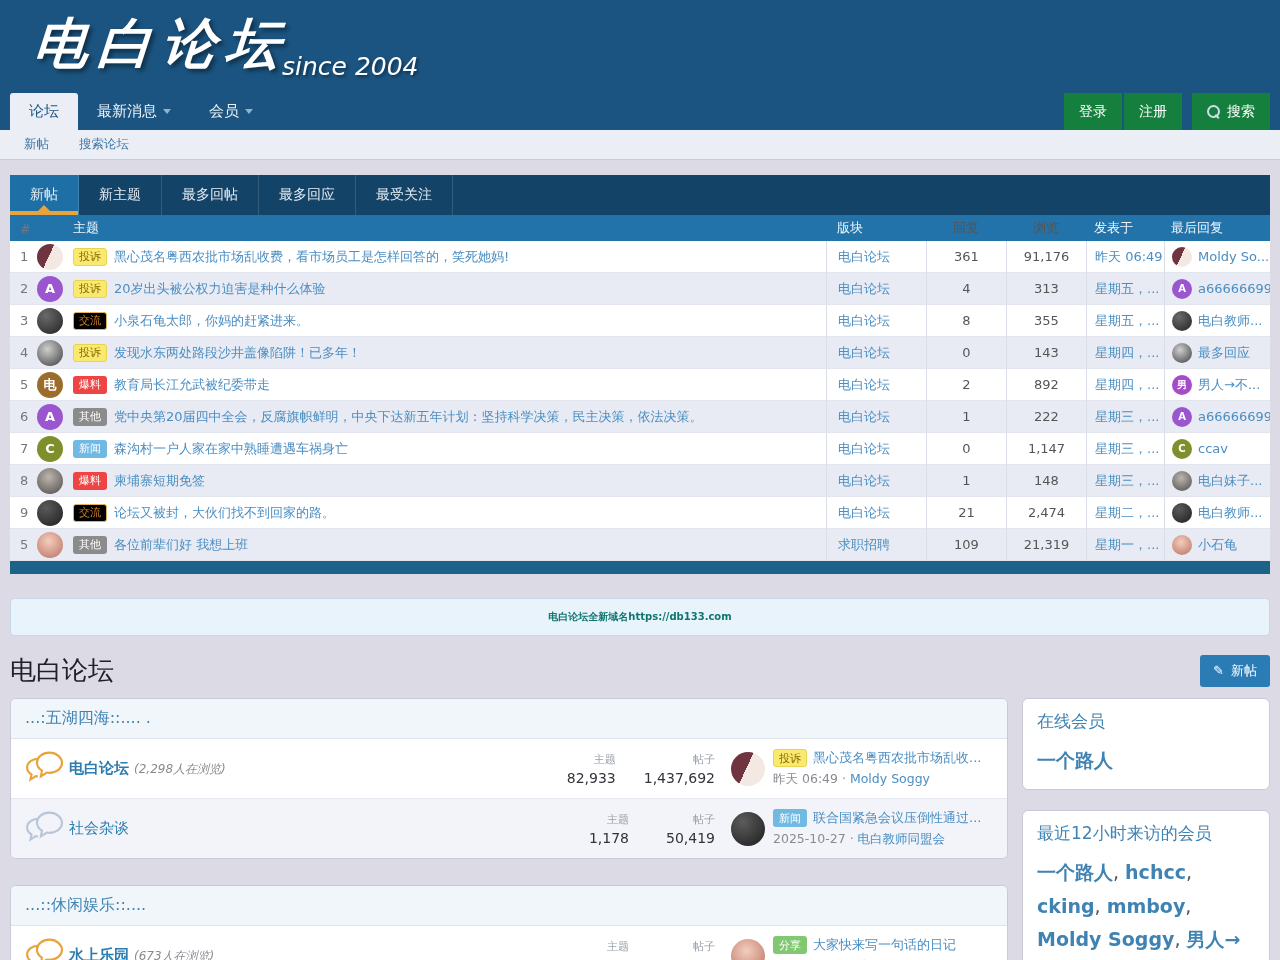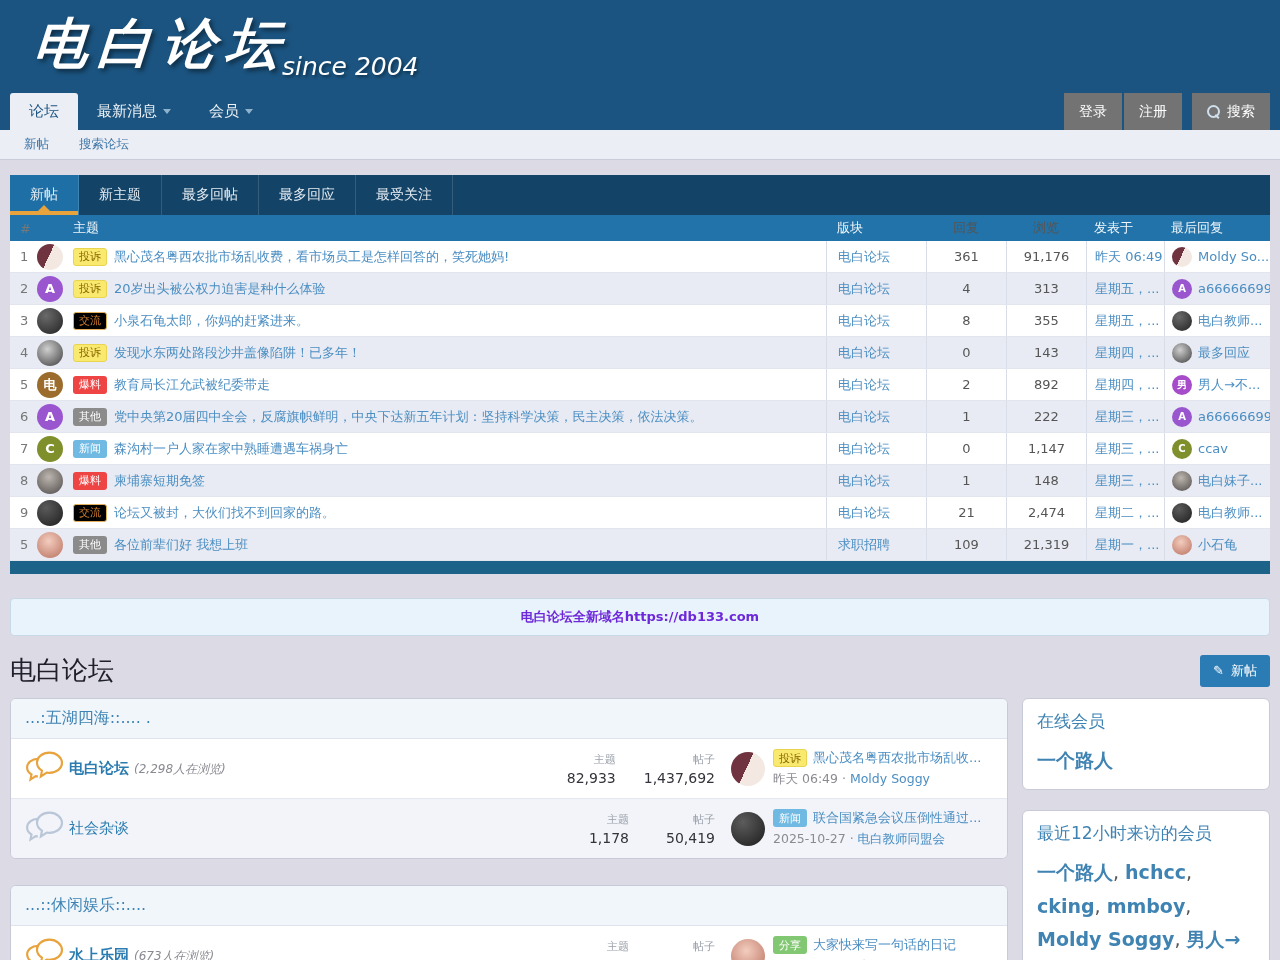--- a/index.html
+++ b/index.html
@@ -10,21 +10,21 @@
   
   .site-header { background:#1b5480; }
   .logo-row { height:93px; position:relative; }
   .logo-main { position:absolute; left:34px; top:8px; color:#fff; font-size:54px; font-weight:bold; font-style:italic; letter-spacing:10px; transform:skewX(-4deg); text-shadow:3px 3px 4px rgba(0,0,0,.45); }
   .logo-sub { position:absolute; left:282px; top:52px; color:#fff; font-size:25px; font-style:italic; text-shadow:2px 2px 3px rgba(0,0,0,.4); }
   .nav-row { height:37px; display:flex; align-items:stretch; padding:0 10px; }
   .nav-tab { display:flex; align-items:center; gap:6px; padding:0 19px; color:#eef3f8; font-size:15px;font-family:Liberation Mono, monospace; }
   .nav-tab.active { background:#eceef6; color:#1b5480; border-radius:3px 3px 0 0; }
   .caret { width:0; height:0; border-left:4px solid transparent; border-right:4px solid transparent; border-top:5px solid #8fb3cc; }
   .nav-right { margin-left:auto; display:flex; gap:2px; }
-  .hdr-btn { display:flex; align-items:center; gap:7px; padding:0 15px; background:#737373; color:#fff; font-size:14px; }
+  .hdr-btn { display:flex; align-items:center; gap:7px; padding:0 15px; background:#15803d; color:#fff; font-size:14px; }
   .hdr-btn.search { margin-left:8px; }
   .mag { width:13px; height:13px; position:relative; display:inline-block; }
   .mag::before { content:""; position:absolute; left:0; top:0; width:9px; height:9px; border:2px solid #cfe0ec; border-radius:50%; }
   .mag::after { content:""; position:absolute; left:9px; top:9px; width:5px; height:2px; background:#cfe0ec; transform:rotate(45deg); transform-origin:0 0; }
   .subnav { background:#eceef6; border-bottom:1px solid #c9ccd9; padding:6px 24px; display:flex; gap:30px; }
   .subnav a { color:#3e76a5; font-size:12.5px; }
 
   
   .hotwidget { margin:15px 10px 0; background:#134367; }
   .hot-tabs { display:flex; height:40px; }
@@ -58,21 +58,21 @@
   .badge { flex:none; font-size:11px; line-height:1; padding:2.5px 5px; border-radius:3px; border:1px solid transparent; }
   .badge[data-type="tousu"] { background:#f9e96f; color:#8a6a00; border-color:#e8d44f; }
   .badge[data-type="jiaoliu"] { background:#000000; color:#cf7f2c; border-color:#e3b05c; }
   .badge[data-type="baoliao"] { background:#ef4444; color:#fff; }
   .badge[data-type="qita"] { background:#8b8b8b; color:#fff; }
   .badge[data-type="xinwen"] { background:#6fb9e2; color:#fff; }
   .badge[data-type="fenxiang"] { background:#82c873; color:#fff; }
 
   
   .banner { margin:24px 10px 0; height:38px; background:#e9f3fc; border:1px solid #c9d8e6; border-radius:4px; display:flex; align-items:center; justify-content:center; }
-  .banner a { color:#6d28d9; font-weight:bold; font-size:13px; }
+  .banner a { color:#0f766e; font-weight:bold; font-size:10px; }
   .titlerow { margin:17px 10px 10px; display:flex; align-items:center; }
   .page-title { font-size:26px; font-weight:normal; color:#20202c; }
   .btn-newpost { margin-left:auto; background:#2b7cb5; color:#fff; font-size:13px; border:none; border-radius:3px; padding:7px 13px; display:flex; align-items:center; gap:7px; cursor:pointer; }
 
   
   .content { margin:2px 10px 0; display:flex; gap:14px; align-items:flex-start; }
   .leftcol { flex:1; min-width:0; }
   .sidebar { width:248px; flex:none; }
   .panel { background:#fff; border:1px solid #c8cbd7; border-radius:6px; overflow:hidden; margin-bottom:26px; }
   .panel-head { background:#f1f6fb; border-bottom:1px solid #dfe3ec; padding:9px 14px; color:#3f83b3; font-size:16px; }

